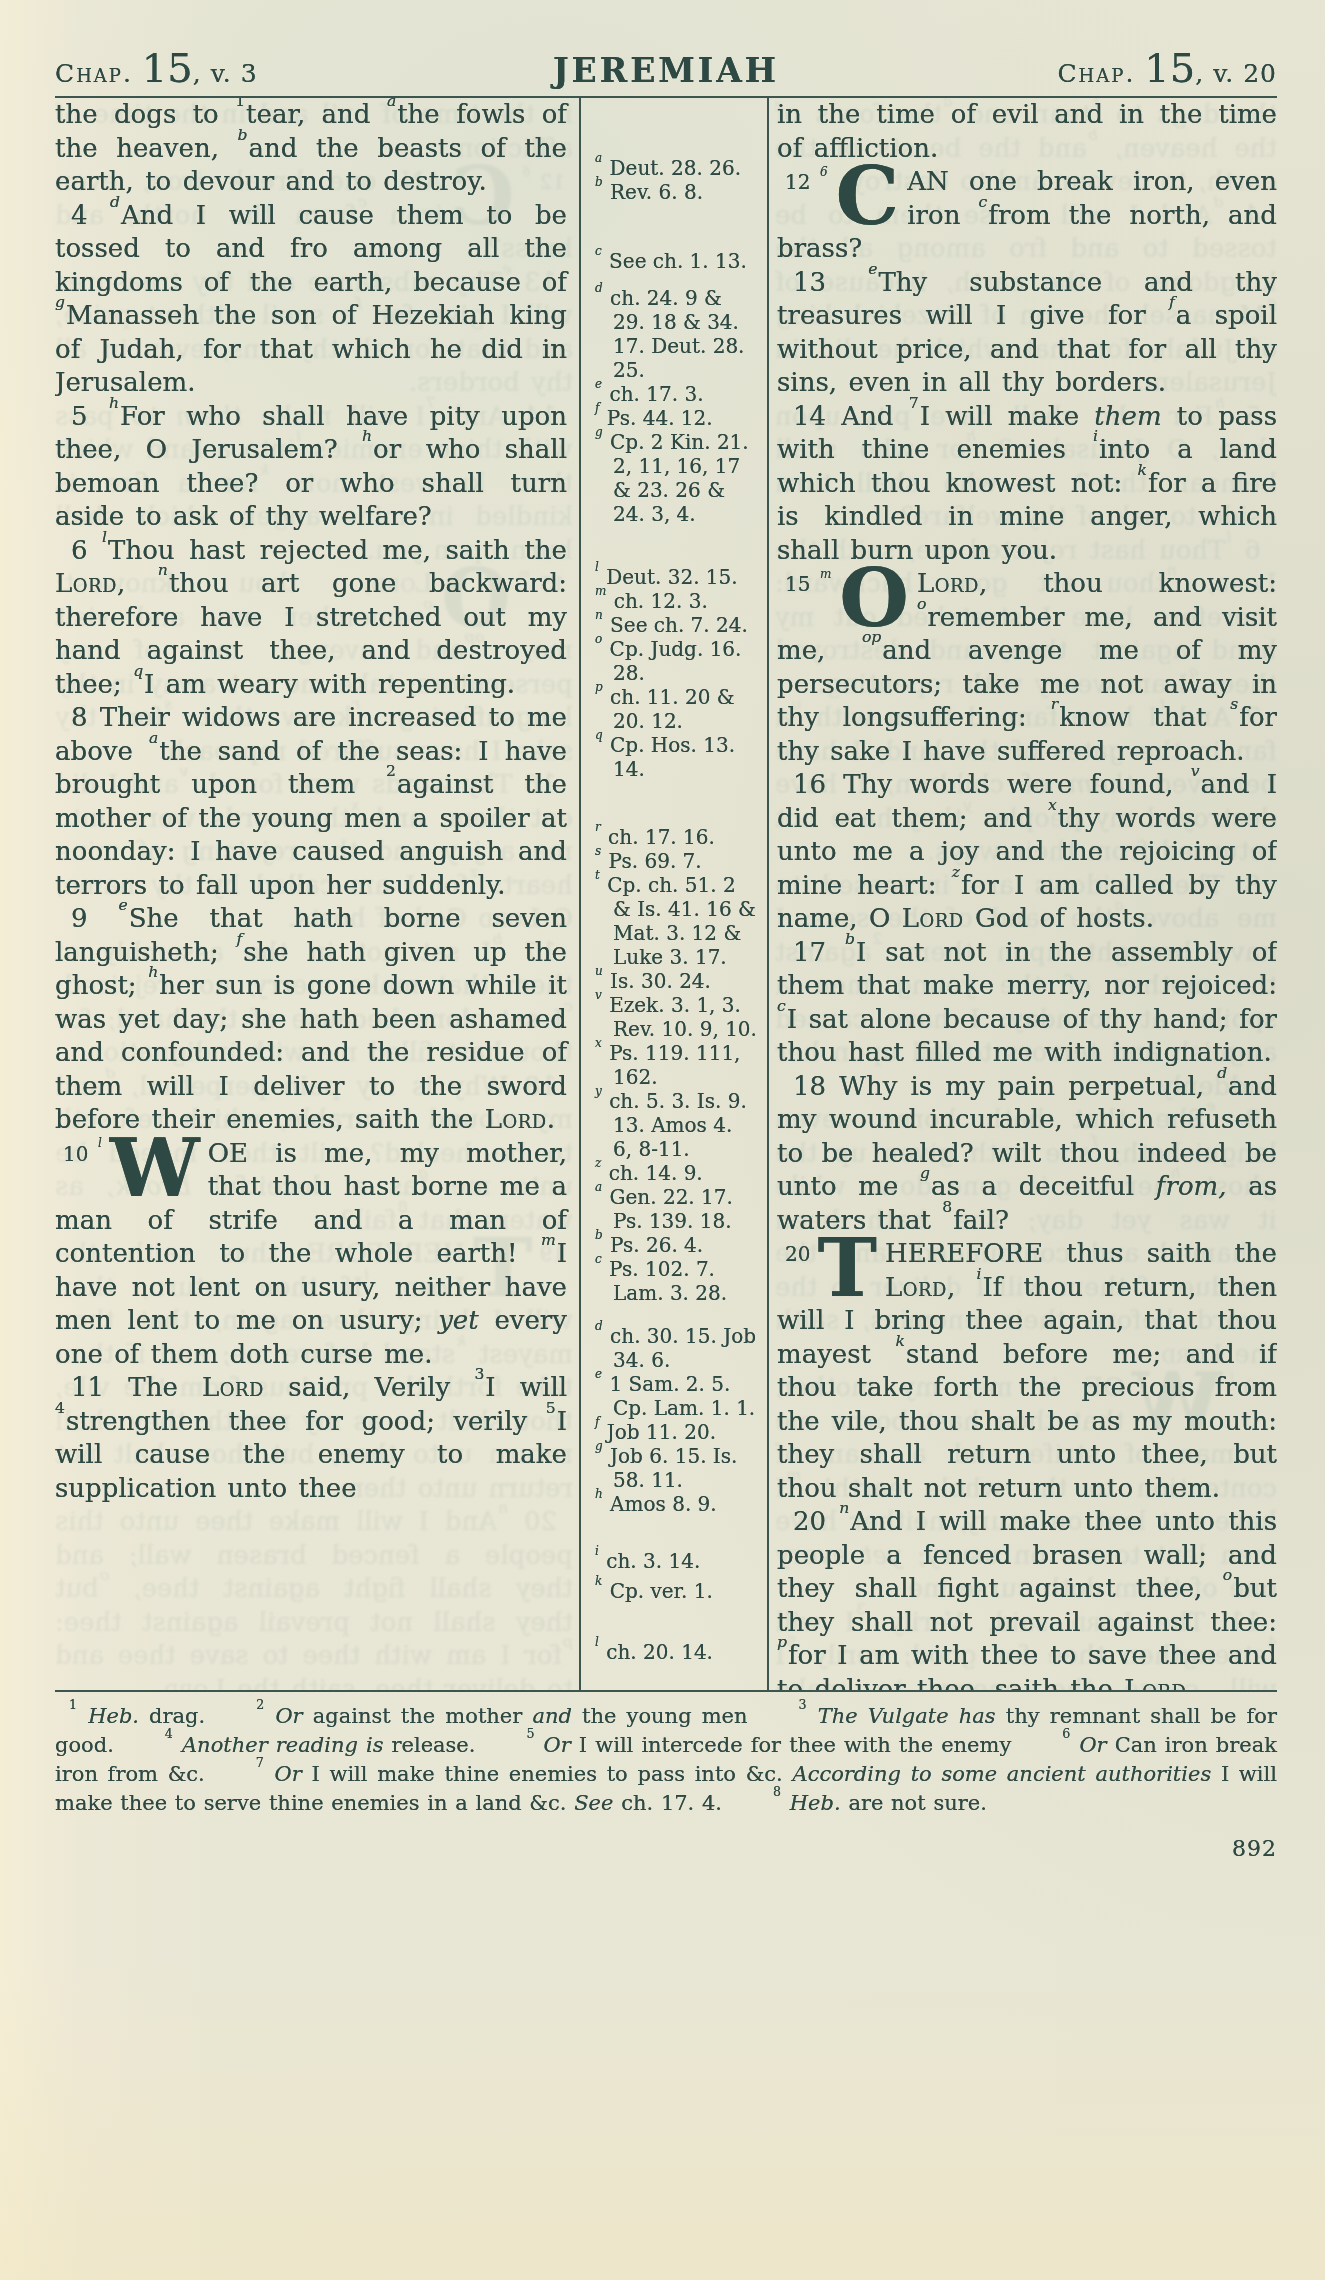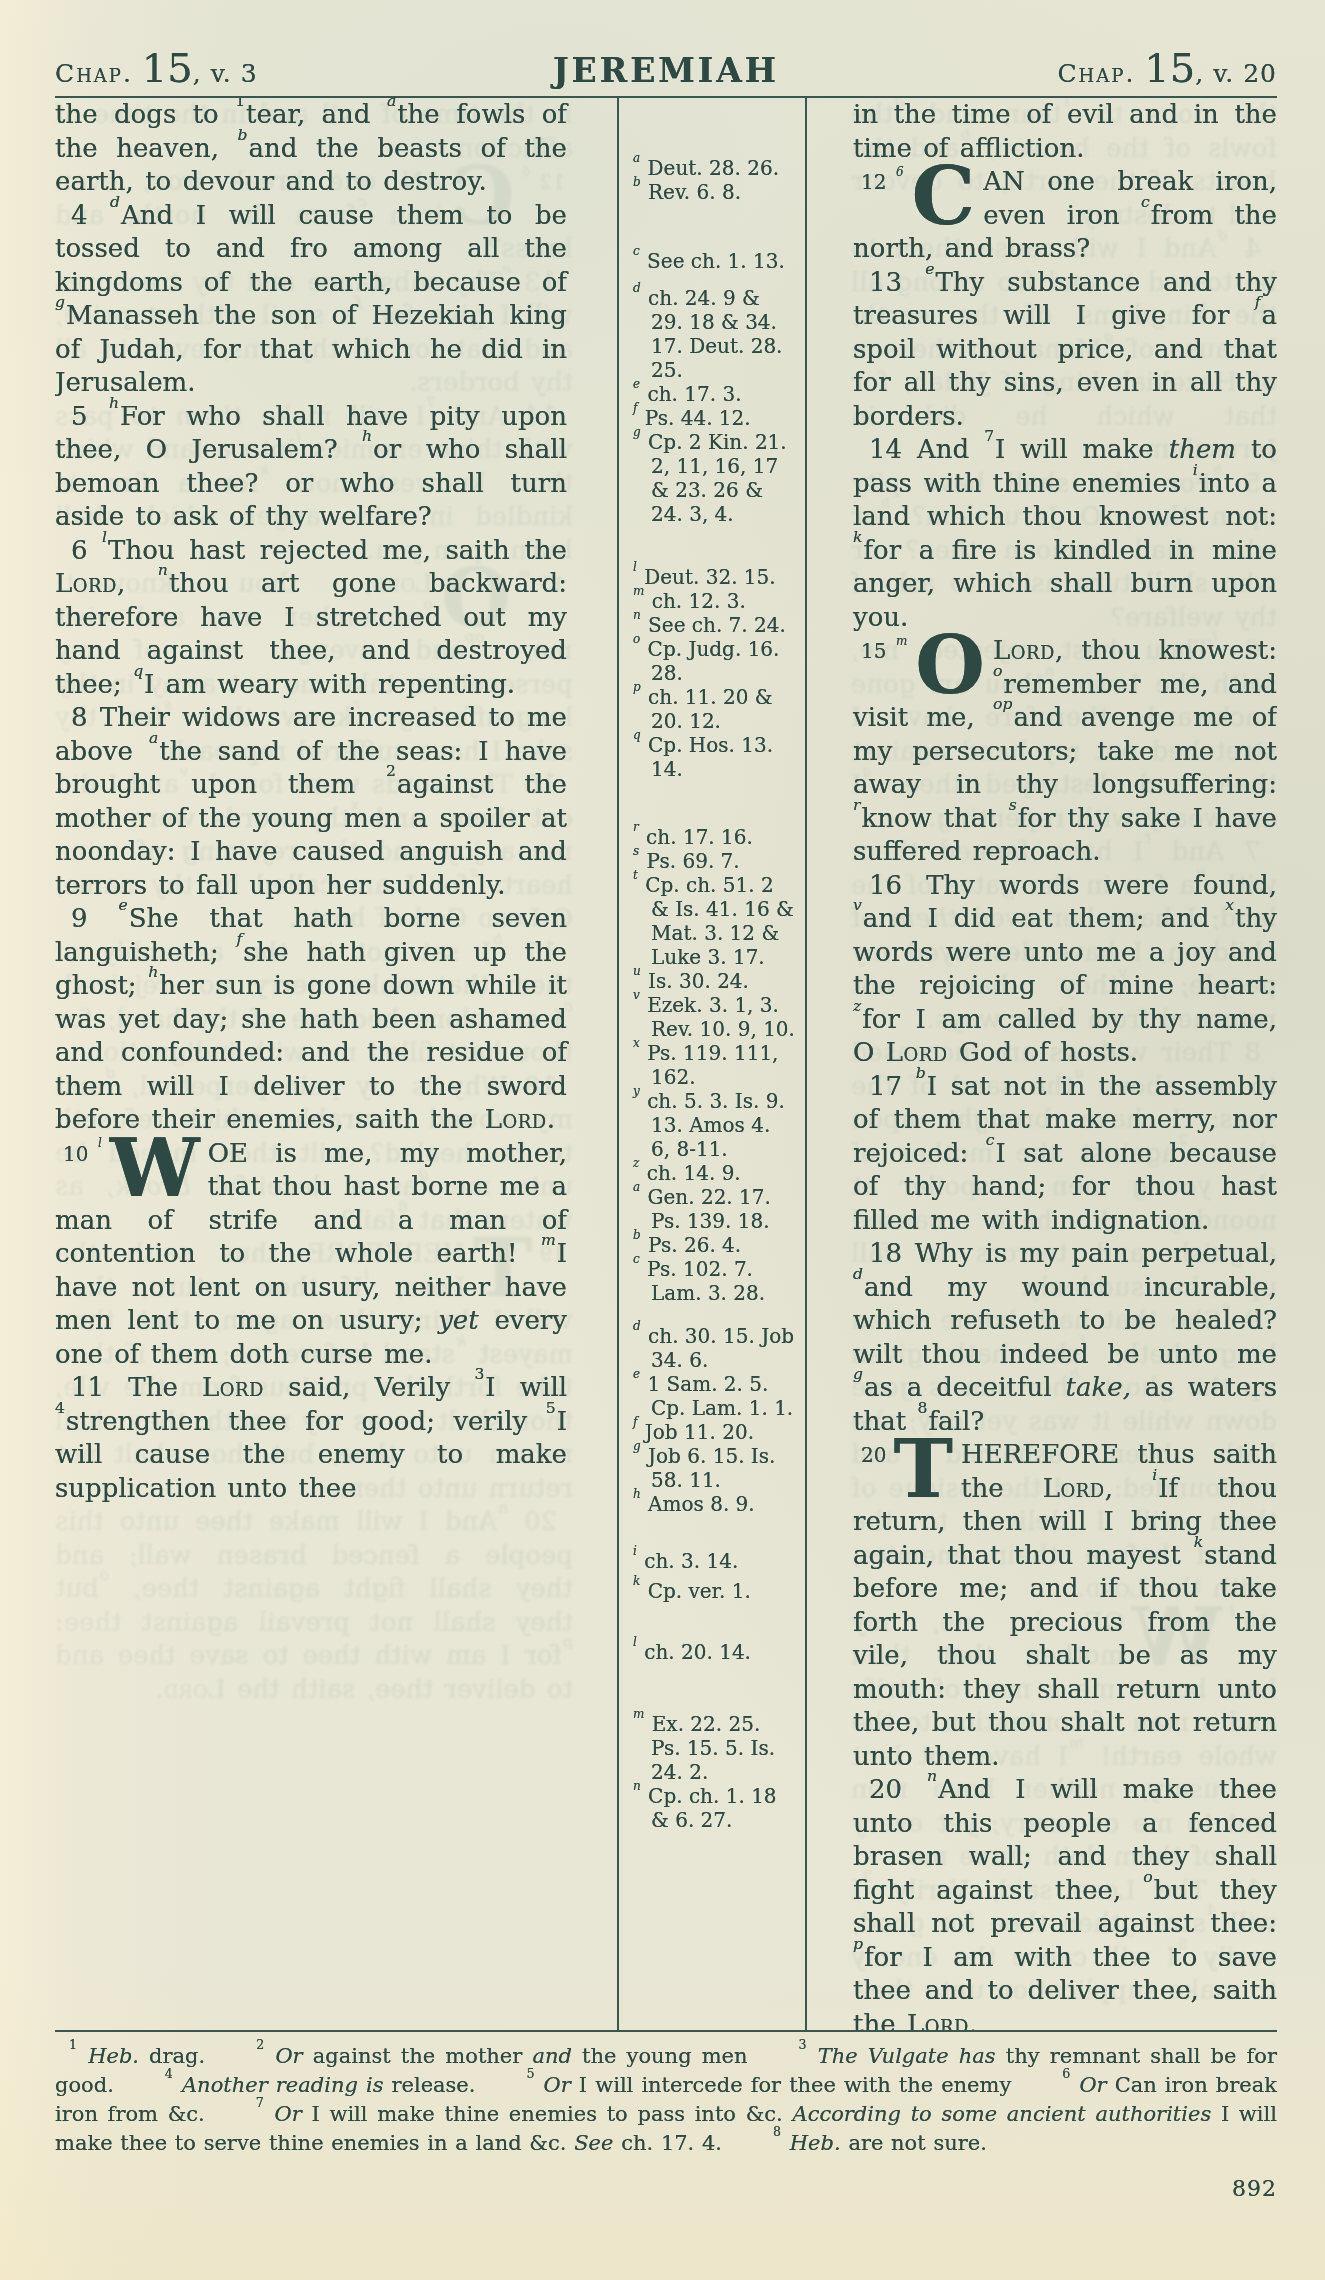--- a/index.html
+++ b/index.html
@@ -29,21 +29,21 @@
   .h-right{justify-self:end;}
   .h-side{font-size:25px;letter-spacing:1px;white-space:nowrap;text-shadow:0 0 .5px rgba(46,73,68,.9);}
   .h-side .sc{font-variant:small-caps;letter-spacing:2px;}
   .h-side .bignum{font-size:40px;line-height:1;letter-spacing:0;}
   .h-center{
     font-size:33px;font-weight:bold;letter-spacing:3px;
     text-shadow:0 0 .6px rgba(46,73,68,.9);
   }
   .headrule{height:0;border-top:2.5px solid #3c554f;margin-top:4px;}
   
-  main.body{display:flex;height:1932px;overflow:hidden;gap:38px;}
+  main.body{display:flex;height:1592px;overflow:hidden;}
   .col{position:relative;overflow:hidden;}
   .col.left{width:512px;padding-right:6px;}
   .col.right{flex:1;padding-left:2px;}
   .coltext{position:relative;z-index:1;}
   .ghost{
     position:absolute;inset:0;z-index:0;
     transform:scaleX(-1);
     opacity:.08;filter:blur(1.3px);
     color:#3d7263;pointer-events:none;
   }
@@ -239,21 +239,21 @@
               <span class="dcl">C</span>
             </span>AN one break iron, even iron <sup class="sl">c</sup>from the north, and brass?</p>
           <p class="v">13 <sup class="sl">e</sup>Thy substance and thy treasures will I give for <sup class="sl">f</sup>a spoil without price, and that for all thy sins, even in all thy borders.</p>
           <p class="v">14 And <sup class="sd">7</sup>I will make <i>them</i> to pass with thine enemies <sup class="sl">i</sup>into a land which thou knowest not: <sup class="sl">k</sup>for a fire is kindled in mine anger, which shall burn upon you.</p>
           <p class="v dc"><span class="dcwrap">
               <span class="dcnum">15&nbsp;<sup class="sl">m</sup></span>
               <span class="dcl">O</span>
             </span><span class="sc">Lord</span>, thou knowest: <sup class="sl">o</sup>remember me, and visit me, <sup class="sl">op</sup>and avenge me of my persecutors; take me not away in thy longsuffering: <sup class="sl">r</sup>know that <sup class="sl">s</sup>for thy sake I have suffered reproach.</p>
           <p class="v">16 Thy words were found, <sup class="sl">v</sup>and I did eat them; and <sup class="sl">x</sup>thy words were unto me a joy and the rejoicing of mine heart: <sup class="sl">z</sup>for I am called by thy name, O <span class="sc">Lord</span> God of hosts.</p>
           <p class="v">17 <sup class="sl">b</sup>I sat not in the assembly of them that make merry, nor rejoiced: <sup class="sl">c</sup>I sat alone because of thy hand; for thou hast filled me with indignation.</p>
-          <p class="v">18 Why is my pain perpetual, <sup class="sl">d</sup>and my wound incurable, which refuseth to be healed? wilt thou indeed be unto me <sup class="sl">g</sup>as a deceitful <i>take,</i> as waters that <sup class="sd">8</sup>fail?</p>
+          <p class="v">18 Why is my pain perpetual, <sup class="sl">d</sup>and my wound incurable, which refuseth to be healed? wilt thou indeed be unto me <sup class="sl">g</sup>as a deceitful <i>from,</i> as waters that <sup class="sd">8</sup>fail?</p>
           <p class="v dc"><span class="dcwrap">
               <span class="dcnum">20</span>
               <span class="dcl">T</span>
             </span>HEREFORE thus saith the <span class="sc">Lord</span>, <sup class="sl">i</sup>If thou return, then will I bring thee again, that thou mayest <sup class="sl">k</sup>stand before me; and if thou take forth the precious from the vile, thou shalt be as my mouth: they shall return unto thee, but thou shalt not return unto them.</p>
           <p class="v">20 <sup class="sl">n</sup>And I will make thee unto this people a fenced brasen wall; and they shall fight against thee, <sup class="sl">o</sup>but they shall not prevail against thee: <sup class="sl">p</sup>for I am with thee to save thee and to deliver thee, saith the <span class="sc">Lord</span>.</p>
         </div>
       </section>
   </main>
 
   <div class="botrule"></div>

